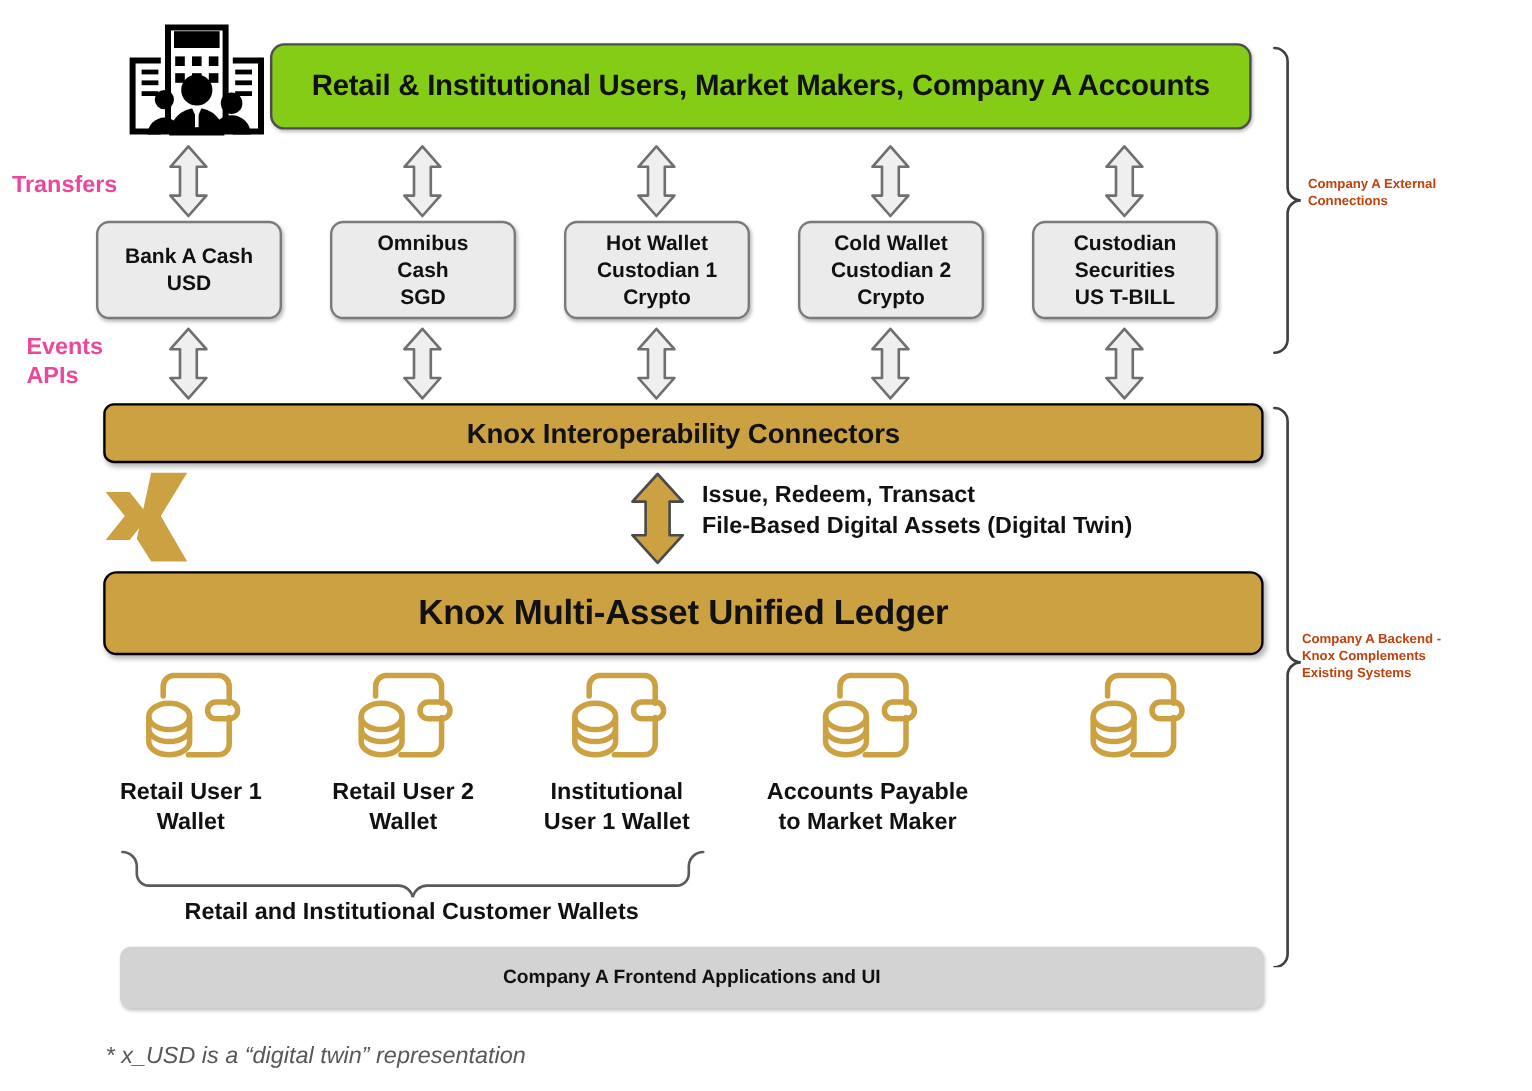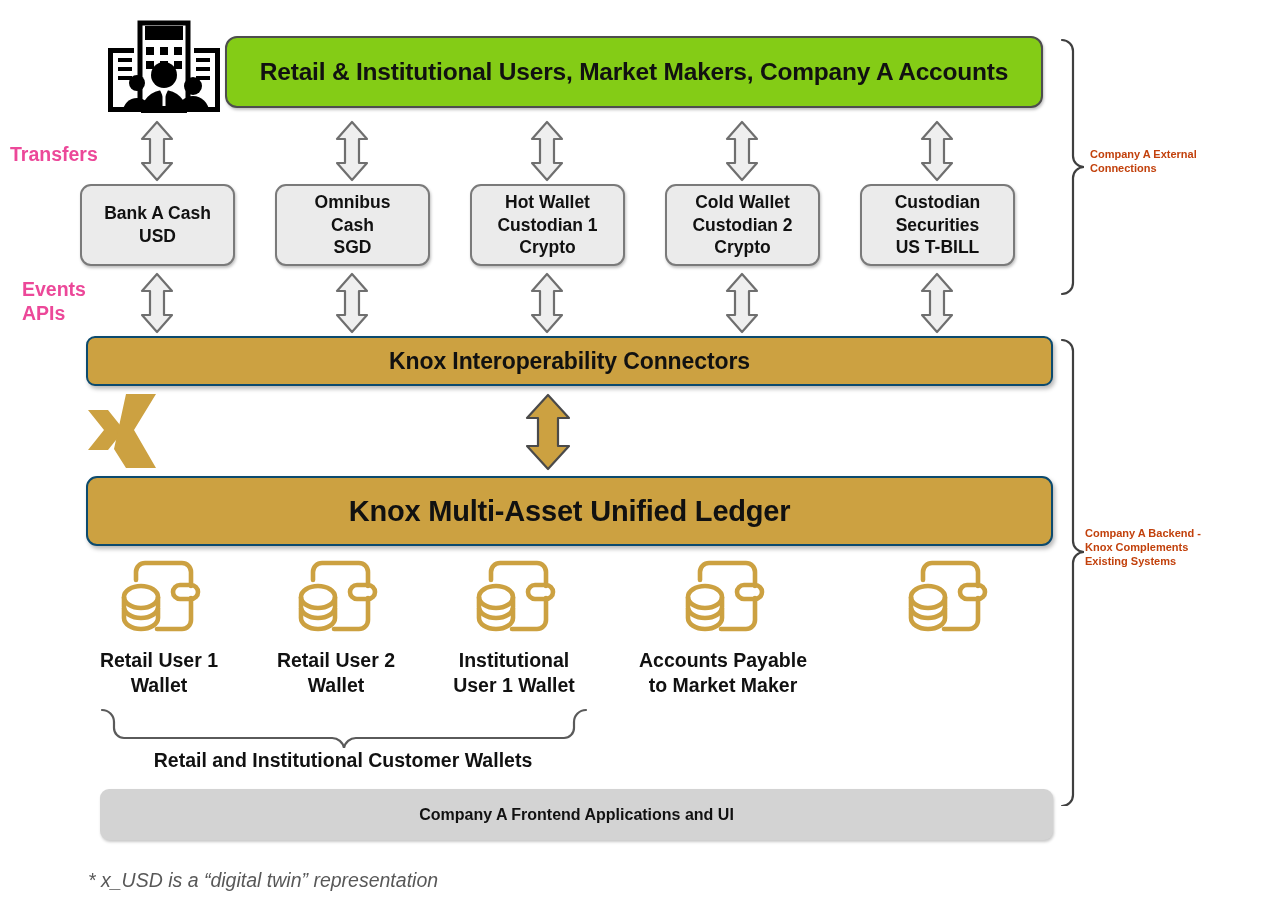--- a/index.html
+++ b/index.html
@@ -70,21 +70,21 @@
     font-size: 17.5px;
     font-weight: 700;
     line-height: 1.30;
     color: #111;
     white-space: pre-line;
   }
 
   
   .gold-bar {
     background: #cca141;
-    border: 2px solid #0c4a6e;
+    border: 2px solid #000000;
     box-sizing: border-box;
     display: flex; align-items: center; justify-content: center;
     box-shadow: 2px 3px 4px rgba(0,0,0,0.28);
   }
   #connectors-bar {
     left: 86px; top: 336px; width: 967px; height: 50px;
     border-radius: 9px;
   }
   #connectors-bar .txt {
     font-size: 23px; font-weight: 700; color: #111; letter-spacing: -0.1px;
@@ -285,20 +285,22 @@
   <div class="abs" id="knox-logo">
     <svg viewBox="0 0 72 80" width="72" height="80">
       <path d="M2 18 L22 18 L38 38 L22 58 L2 58 L18 38 Z" fill="#cca141"></path>
       <path d="M40 2 L70 2 L48 38 L70 76 L40 76 L28 57 Z" fill="#cca141"></path>
     </svg>
   </div>
 
   <svg class="abs" id="center-gold-arrow" viewBox="0 0 54 78">
     <path d="M27 2 L48 25 L37 25 L37 53 L48 53 L27 76 L6 53 L17 53 L17 25 L6 25 Z" fill="#cca141" stroke="#4a4a4a" stroke-width="2.2" stroke-linejoin="round"></path>
   </svg>
+  <div class="abs" id="digital-twin-caption">Issue, Redeem, Transact
+File-Based Digital Assets (Digital Twin)</div>
 
   <div class="abs gold-bar" id="ledger-bar">
     <span class="txt">Knox Multi-Asset Unified Ledger</span>
   </div>
 
   <div class="wallet-cell" style="left:64px; top:560px;">
     <svg class="wallet-icon" viewBox="0 0 98 82">
       <path d="M26 20 V12 a9 9 0 0 1 9 -9 h37 a9 9 0 0 1 9 9 v14" fill="none" stroke="#cca141" stroke-width="4.6" stroke-linecap="round"></path>
       <path d="M81 38 v22 a9 9 0 0 1 -9 9 h-25" fill="none" stroke="#cca141" stroke-width="4.6" stroke-linecap="round"></path>
       <path d="M70 25 h11 a7 7 0 0 1 0 14 h-11 a7 7 0 0 1 0 -14" fill="none" stroke="#cca141" stroke-width="4.6" stroke-linejoin="round"></path>

